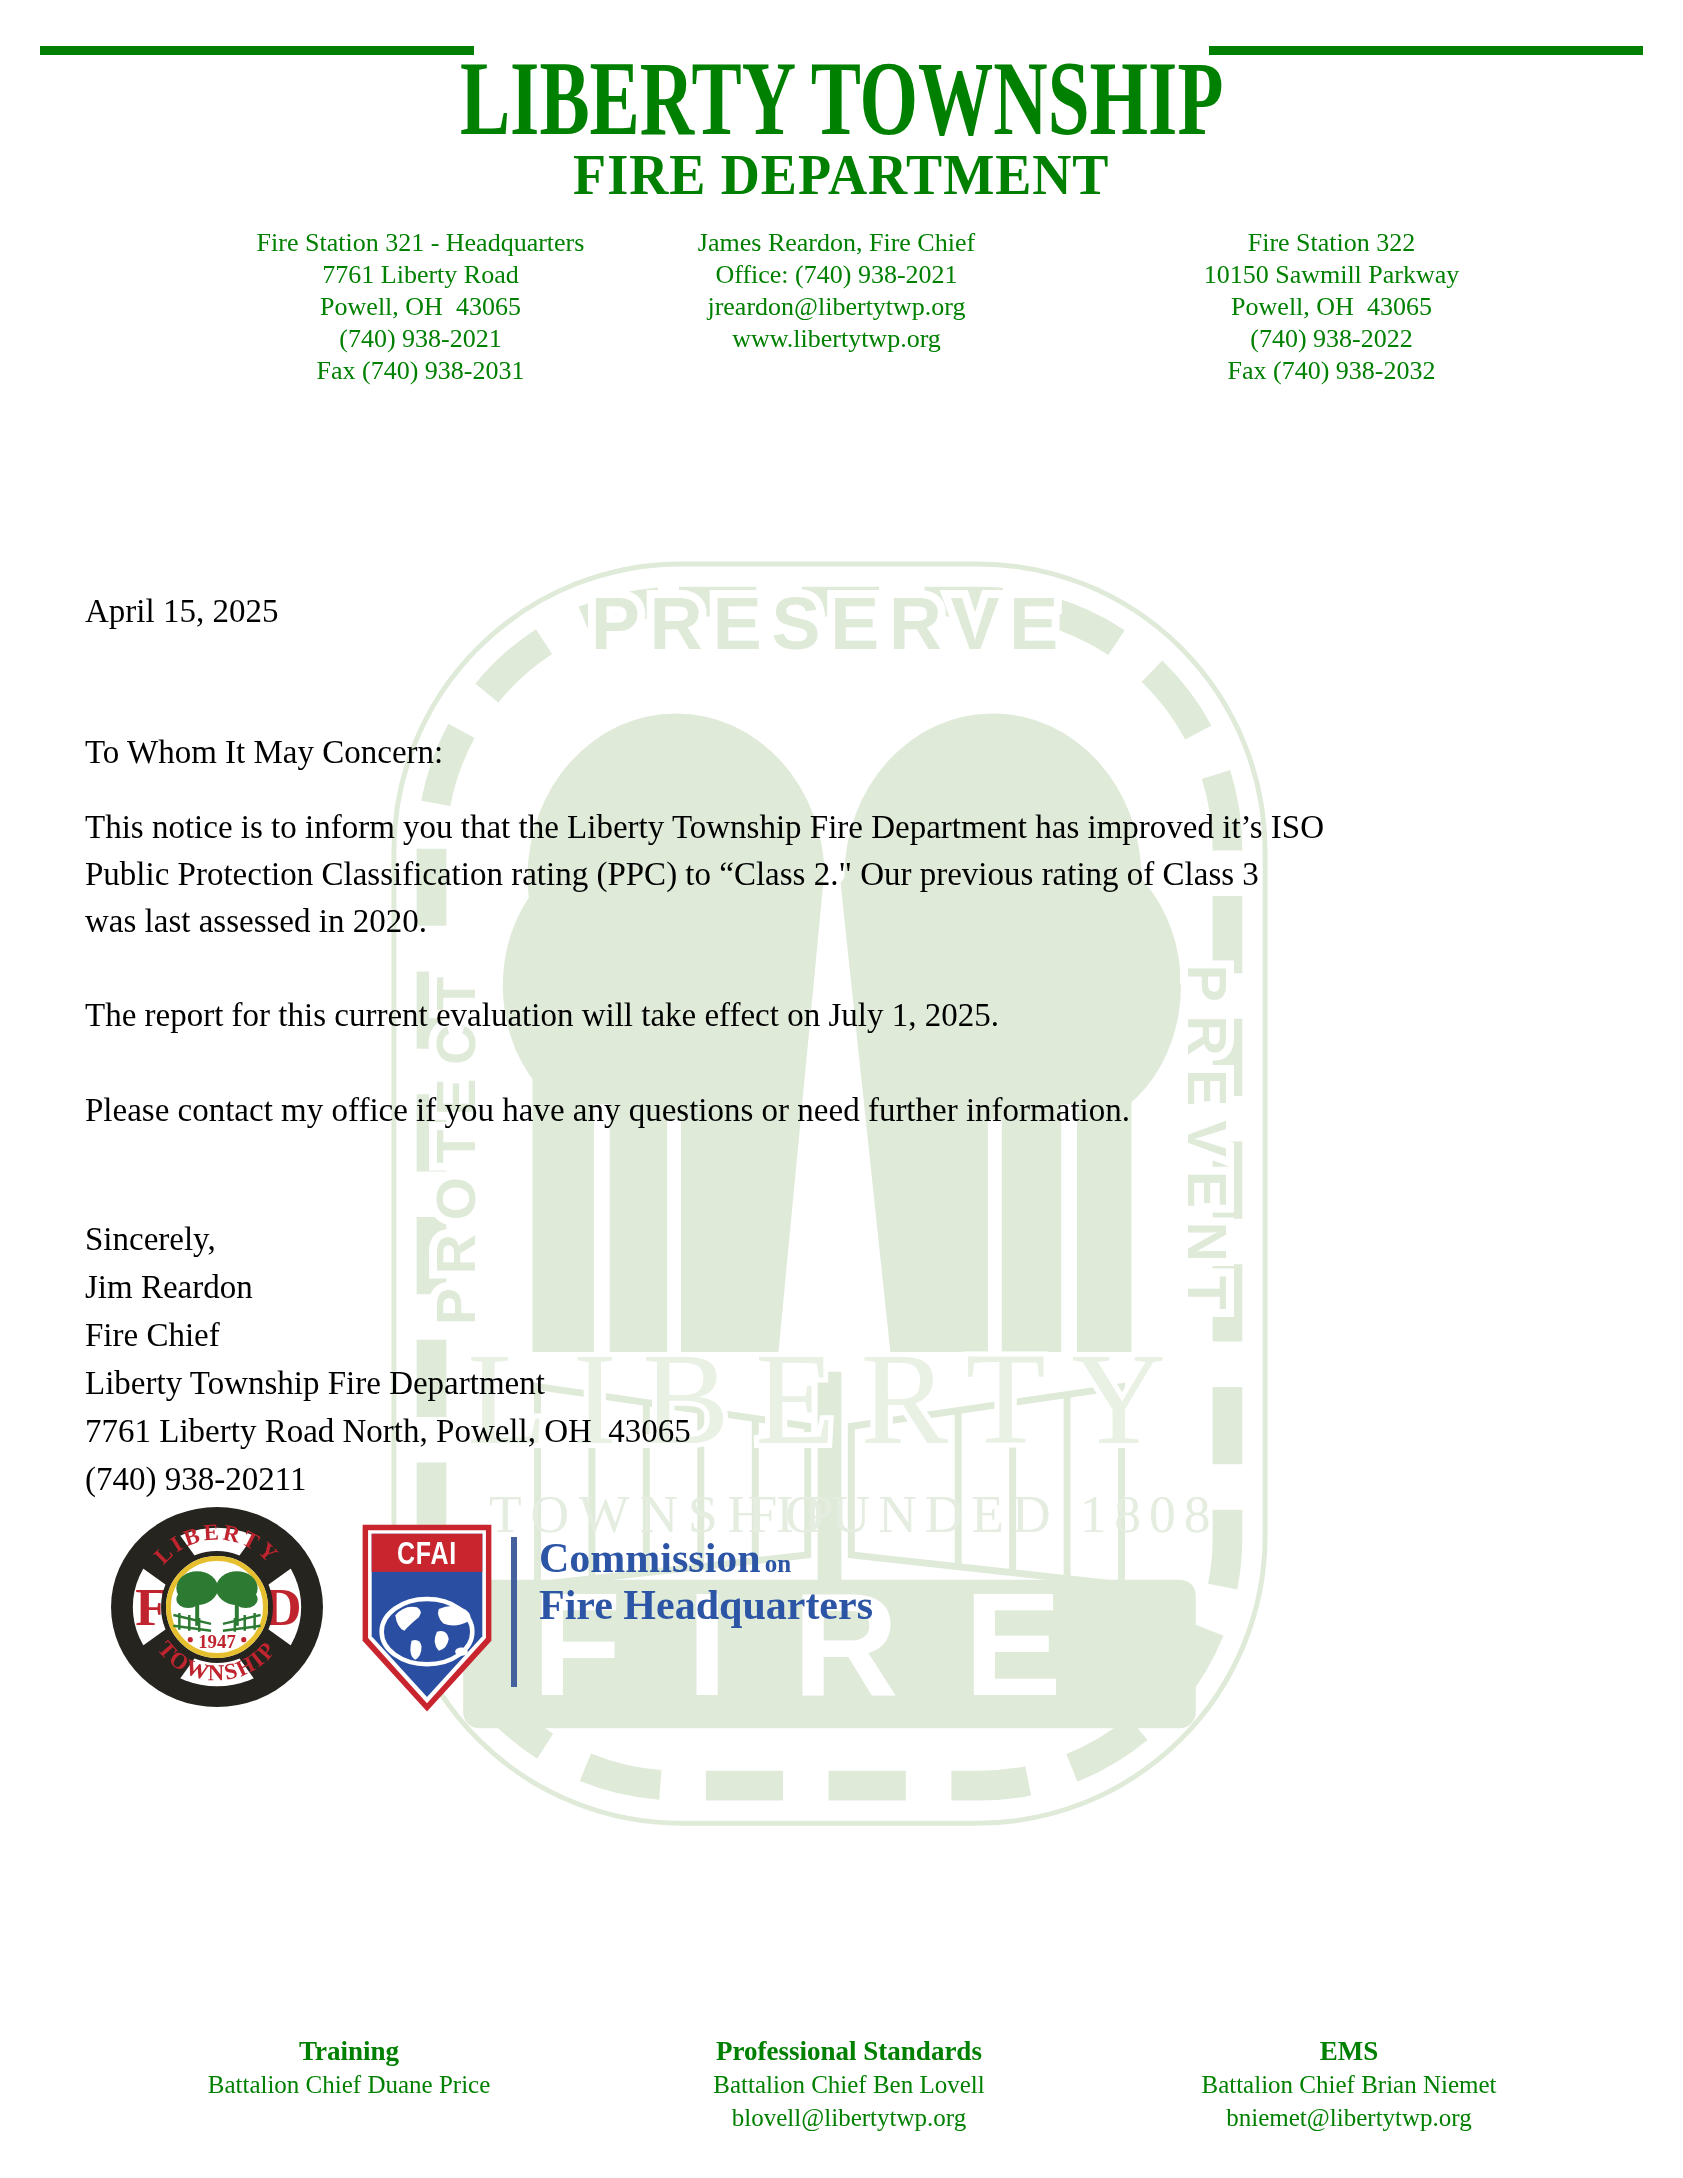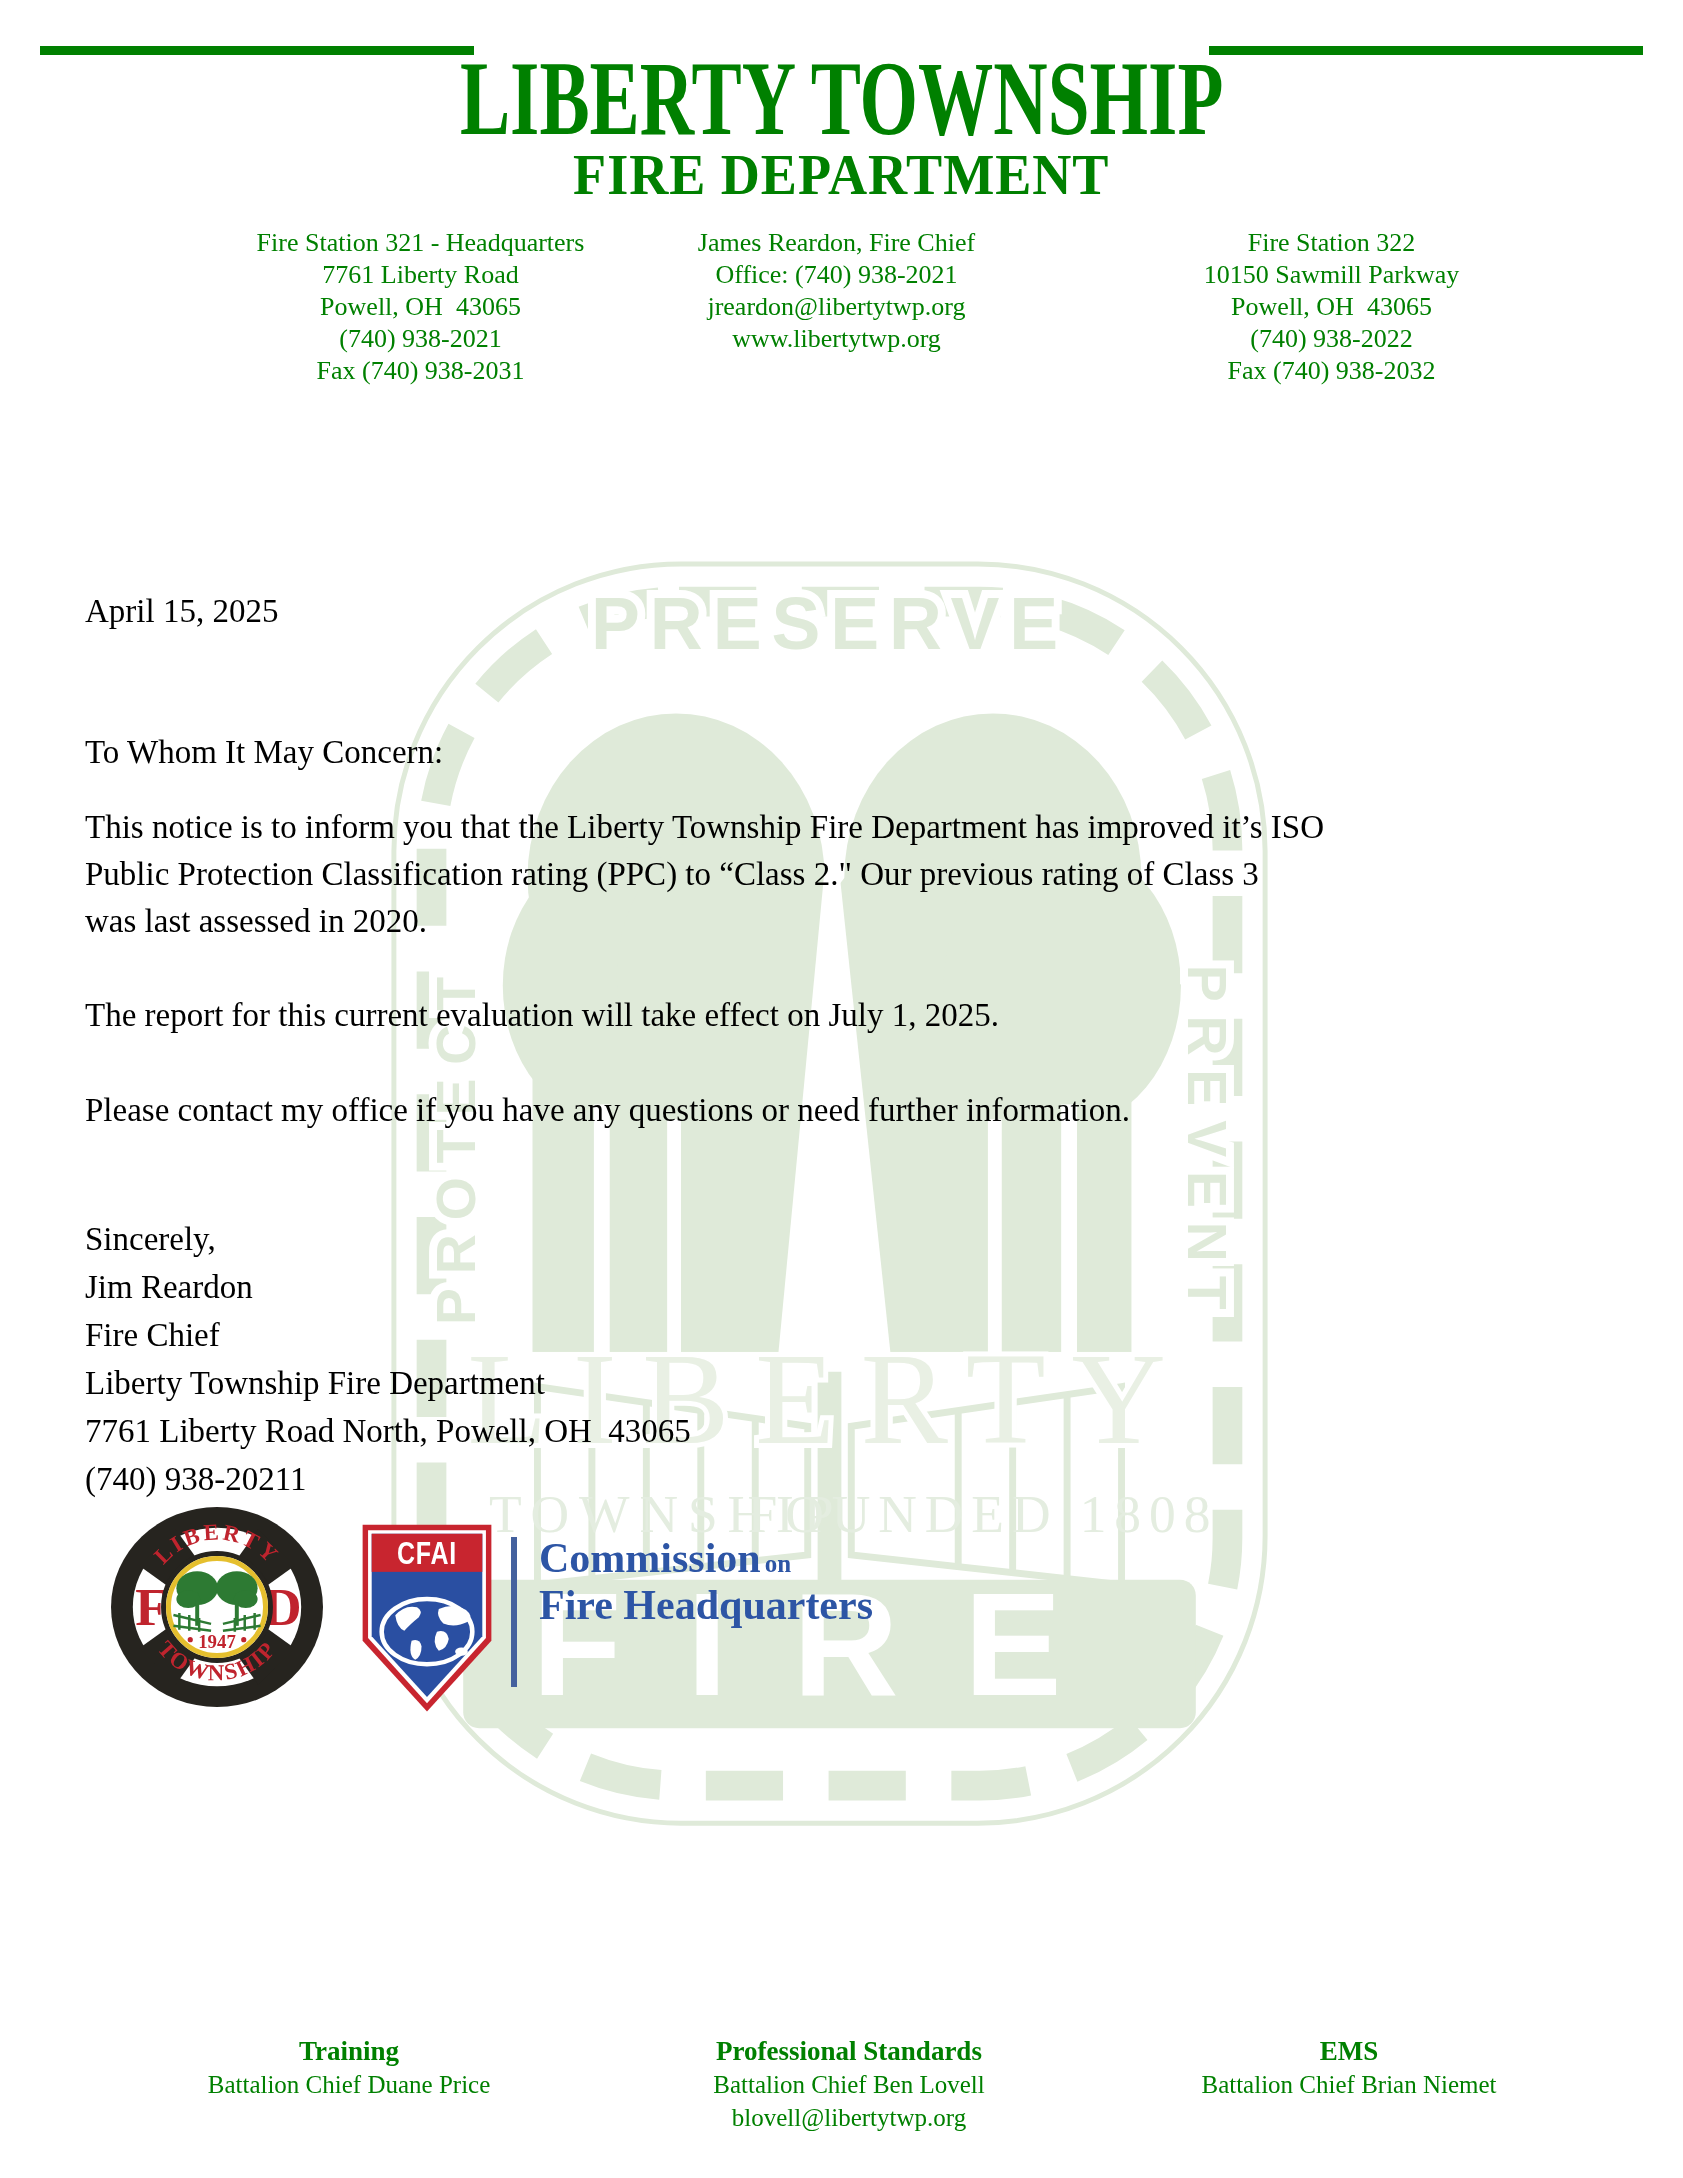--- a/index.html
+++ b/index.html
@@ -246,17 +246,18 @@
       <div class="footer-line">Battalion Chief Duane Price</div>
     </div>
     <div class="footer-col">
       <div class="footer-title">Professional Standards</div>
       <div class="footer-line">Battalion Chief Ben Lovell</div>
       <div class="footer-line">blovell@libertytwp.org</div>
     </div>
     <div class="footer-col">
       <div class="footer-title">EMS</div>
       <div class="footer-line">Battalion Chief Brian Niemet</div>
+      <div class="footer-line">bniemet@libertytwp.org</div>
     </div>
   </div>
 
 </div>
 
 
 </body></html>

